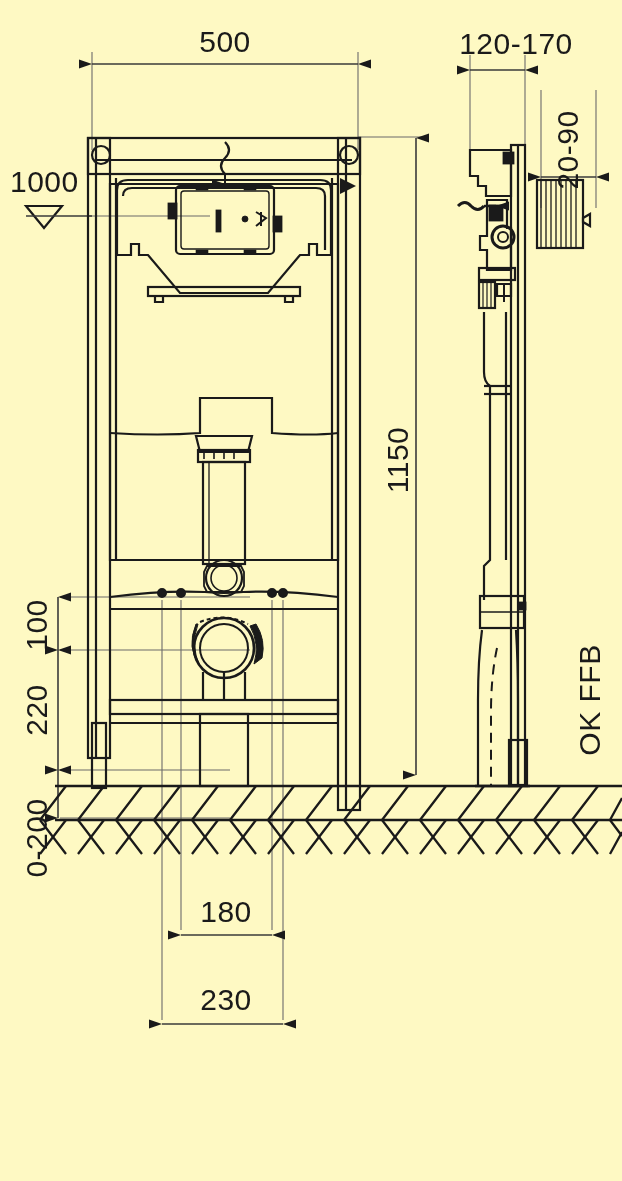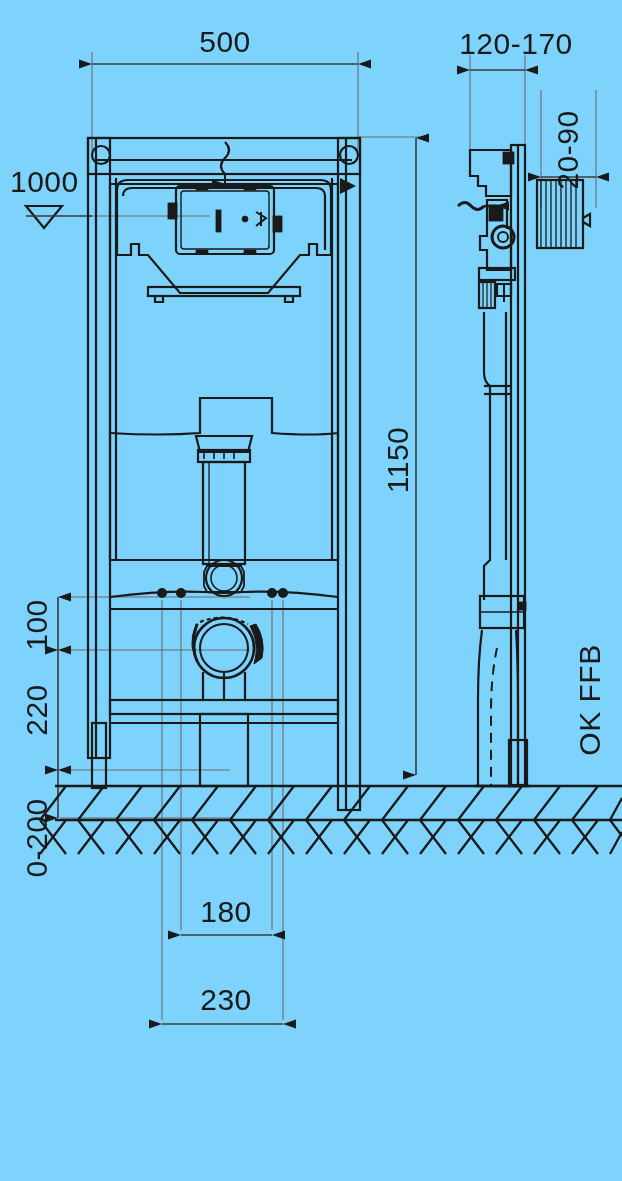--- a/index.html
+++ b/index.html
@@ -7,21 +7,21 @@
     padding: 0;
     background: #ffffff;
   }
   body {
     font-family: "Liberation Sans", sans-serif;
   }
   #sheet {
     position: relative;
     width: 622px;
     height: 1181px;
-    background: #7dd3fc;
+    background: #fef9c3;
     overflow: hidden;
   }
   #sheet svg {
     position: absolute;
     top: 0;
     left: 0;
   }
   .dimtext {
     font-family: "Liberation Sans", sans-serif;
     font-size: 30px;

